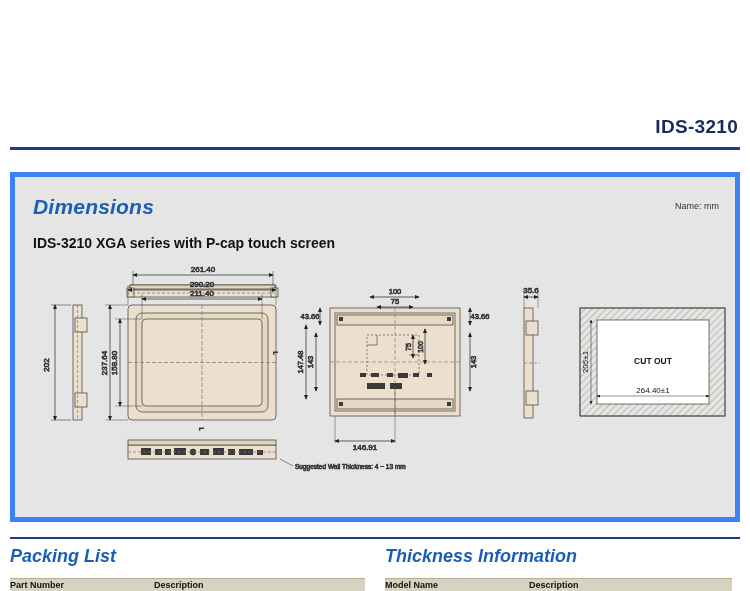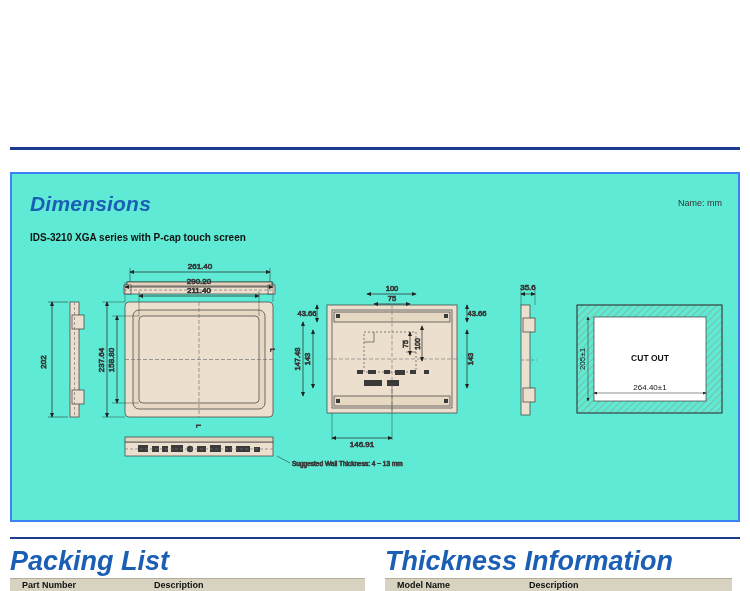--- a/index.html
+++ b/index.html
@@ -40,22 +40,22 @@
     background: #1b3c8c;
   }
 
   
   .dim-panel {
     position: absolute;
     left: 10px;
     top: 172px;
     width: 730px;
     height: 350px;
-    border: 2px solid #3b82f6;
-    background: #5eead4;
+    border: 5px solid #3b82f6;
+    background: #e5e5e5;
     box-sizing: border-box;
   }
   .section-title {
     position: absolute;
     left: 18px;
     top: 18px;
     font-size: 21px;
     font-weight: bold;
     font-style: italic;
     color: #1b5fb5;
@@ -65,21 +65,21 @@
     position: absolute;
     right: 16px;
     top: 24px;
     font-size: 9px;
     color: #333333;
   }
   .subtitle {
     position: absolute;
     left: 18px;
     top: 58px;
-    font-size: 10px;
+    font-size: 14px;
     font-weight: bold;
     color: #111111;
   }
 
   
   .drawing {
     position: absolute;
     left: 0;
     top: 86px;
     width: 730px;
@@ -91,21 +91,21 @@
   .bottom-rule {
     position: absolute;
     left: 10px;
     top: 537px;
     width: 730px;
     height: 2px;
     background: #1b3c8c;
   }
   .sec-heading {
     position: absolute;
-    font-size: 27px;
+    font-size: 18px;
     font-weight: bold;
     font-style: italic;
     color: #1b5fb5;
   }
   #packing-heading { left: 10px; top: 546px; }
   #ordering-heading { left: 385px; top: 546px; }
 
   .table-head {
     position: absolute;
     top: 578px;
@@ -115,33 +115,34 @@
   }
   #packing-table-head { left: 10px; width: 355px; }
   #ordering-table-head { left: 385px; width: 347px; }
   .th {
     position: absolute;
     top: 1px;
     font-size: 9px;
     font-weight: bold;
     color: #111111;
   }
-  .th.col1 { left: 12px; }
+  .th.col1 { left: 0; }
   .th.col2 { left: 144px; }
 
   
   text {
     font-family: "Liberation Sans", sans-serif;
     fill: #111111;
   }
 </style>
 </head>
 <body>
 
 <div class="page-header">
+  <div class="header-title">IDS-3210</div>
   <div class="header-rule"></div>
 </div>
 
 <div class="dim-panel">
   <div class="section-title">Dimensions</div>
   <div class="unit-label">Name: mm</div>
   <div class="subtitle">IDS-3210 XGA series with P-cap touch screen</div>
 
   <div class="drawing">
     <svg width="730" height="262" viewBox="0 0 730 262" xmlns="http://www.w3.org/2000/svg">

